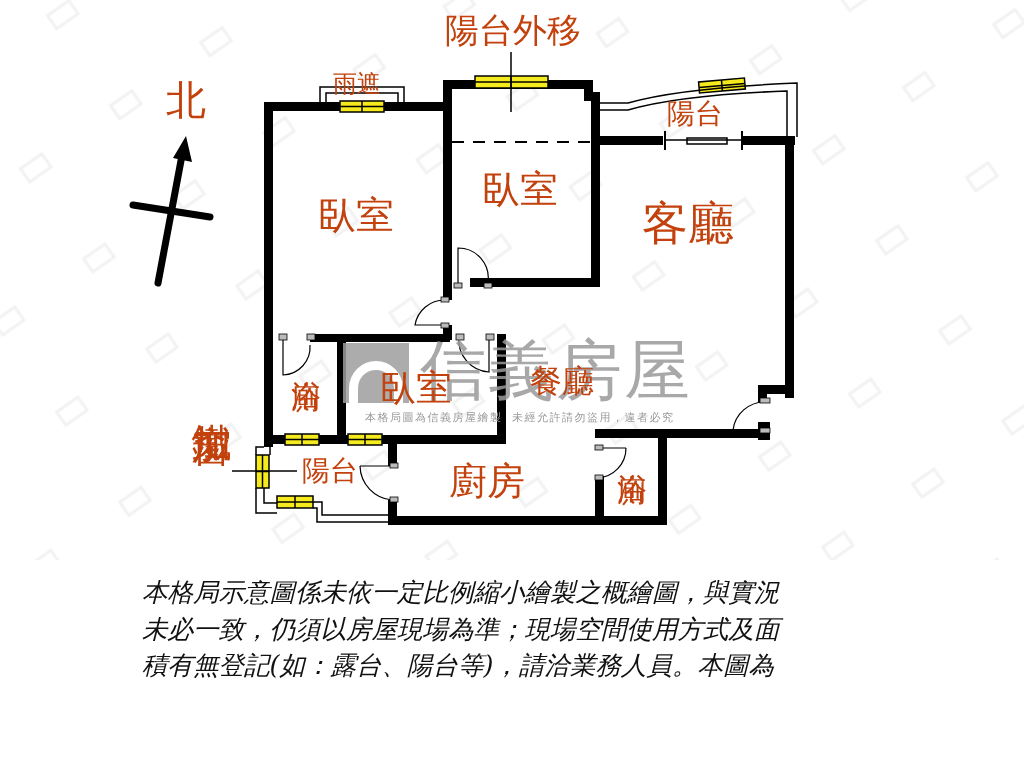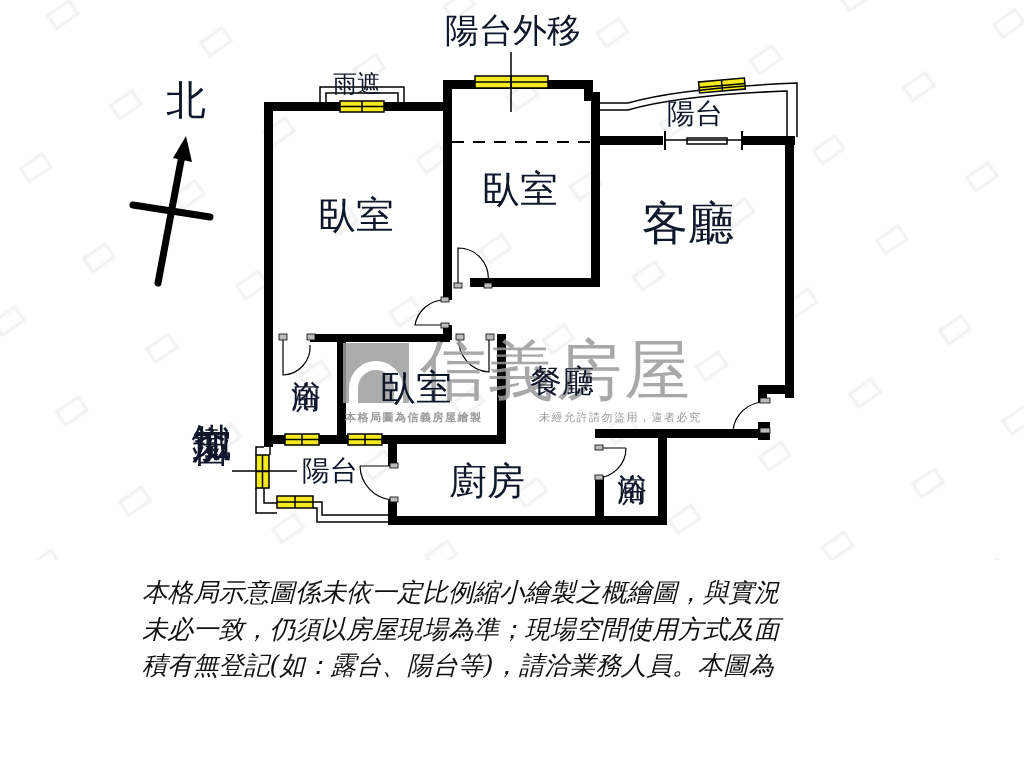--- a/index.html
+++ b/index.html
@@ -1,19 +1,19 @@
 <!DOCTYPE html>
 <html><head>
   <meta charset="utf-8">
   <style>
     html, body { margin: 0; padding: 0; background: #ffffff; }
     body { width: 1024px; height: 768px; position: relative; overflow: hidden;
            font-family: "DejaVu Serif", "Liberation Serif", serif; color: #000; }
     #plan { position: absolute; left: 0; top: 0; width: 1024px; height: 560px; }
-    .lbl { position: absolute; white-space: nowrap; line-height: 1; color: #0f172a;
+    .lbl { position: absolute; white-space: nowrap; line-height: 1; color: #c2410c;
            font-family: "DejaVu Serif", "Liberation Serif", serif; }
     .vert { writing-mode: vertical-rl; text-orientation: upright; letter-spacing: 0; }
     .wm-big { position: absolute; left: 420px; top: 338px; font-size: 66px; color: #9a9a9a;
               font-family: "DejaVu Sans", "Liberation Sans", sans-serif; font-weight: normal;
               letter-spacing: 2px; opacity: 0.85; line-height: 1; }
     .wm-small { position: absolute; top: 412px; font-size: 11px; color: #9a9a9a;
                 font-family: "DejaVu Sans", "Liberation Sans", sans-serif; letter-spacing: 1.5px; line-height: 1; }
     .wm-logo { position: absolute; left: 343px; top: 343px; width: 66px; height: 60px; background: #9e9e9e; opacity: 0.85; overflow: hidden; }
     .wm-logo::before { content: ""; position: absolute; left: 6px; top: 18px; width: 54px; height: 54px; border: 9px solid #fff; border-radius: 50% 50% 0 0; border-bottom: none; box-sizing: border-box; }
     .disclaimer { position: absolute; left: 142px; top: 574px; width: 760px; font-size: 25.5px; line-height: 36.5px;
@@ -164,22 +164,22 @@
       <rect x="390" y="497" width="8" height="5"></rect>
     <rect x="595" y="445" width="8" height="5"></rect>
       <rect x="595" y="475" width="8" height="5"></rect>
     <rect x="760" y="398" width="10" height="5"></rect>
       <rect x="760" y="428" width="10" height="5"></rect>
   </g>
 </svg>
 
 <div class="wm-logo"></div>
 <div class="wm-big">信義房屋</div>
-<div class="wm-small" style="left:345px;font-weight:bold;">本格局圖為信義房屋繪製</div>
-<div class="wm-small" style="left:539px;text-align:right;">未經允許請勿盜用，違者必究</div>
+<div class="wm-small" style="left:365px;">本格局圖為信義房屋繪製</div>
+<div class="wm-small" style="left:512px;text-align:right;">未經允許請勿盜用，違者必究</div>
 
 <div class="lbl" style="left:166px; top:80px; font-size:40px;">北</div>
 <div class="lbl" style="left:445px; top:13px; font-size:34px;">陽台外移</div>
 <div class="lbl" style="left:333px; top:72px; font-size:24px;">雨遮</div>
 <div class="lbl" style="left:667px; top:100px; font-size:28px;">陽台</div>
 
 <div class="lbl" style="left:318px; top:196px; font-size:38px;">臥室</div>
 <div class="lbl" style="left:482px; top:170px; font-size:38px;">臥室</div>
 <div class="lbl" style="left:642px; top:200px; font-size:46px;">客廳</div>
 <div class="lbl" style="left:380px; top:370px; font-size:36px;">臥室</div>

